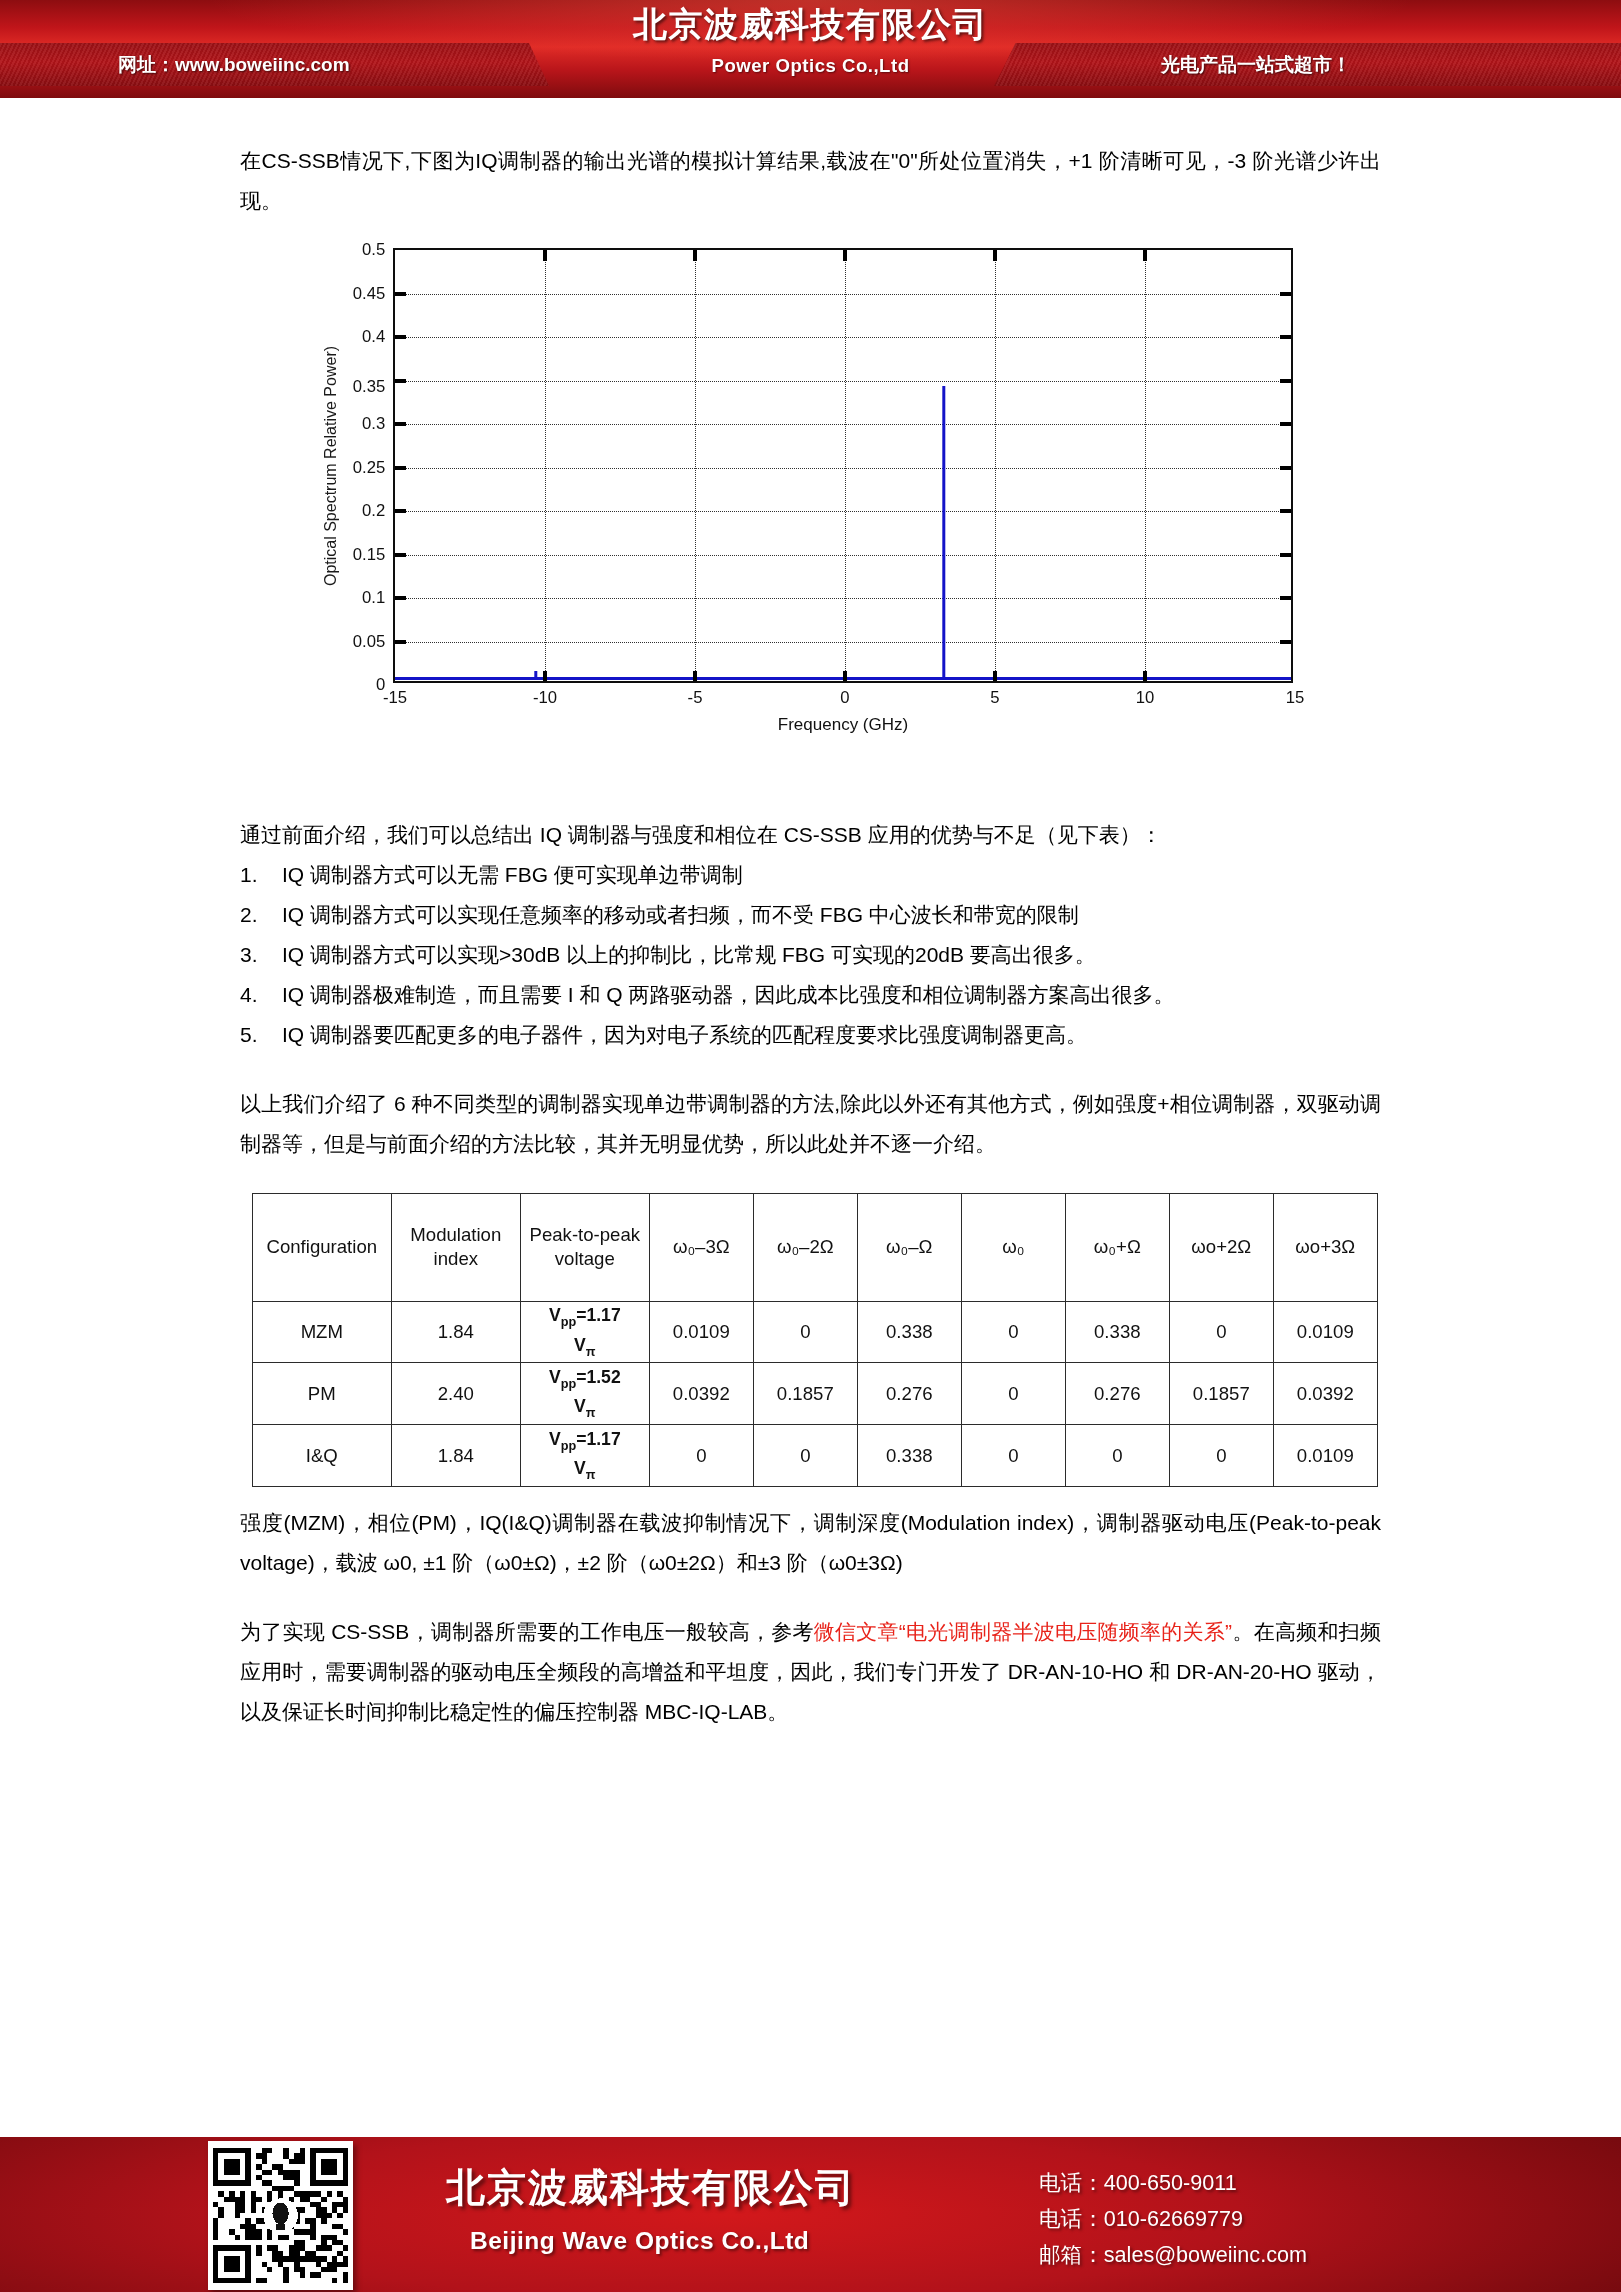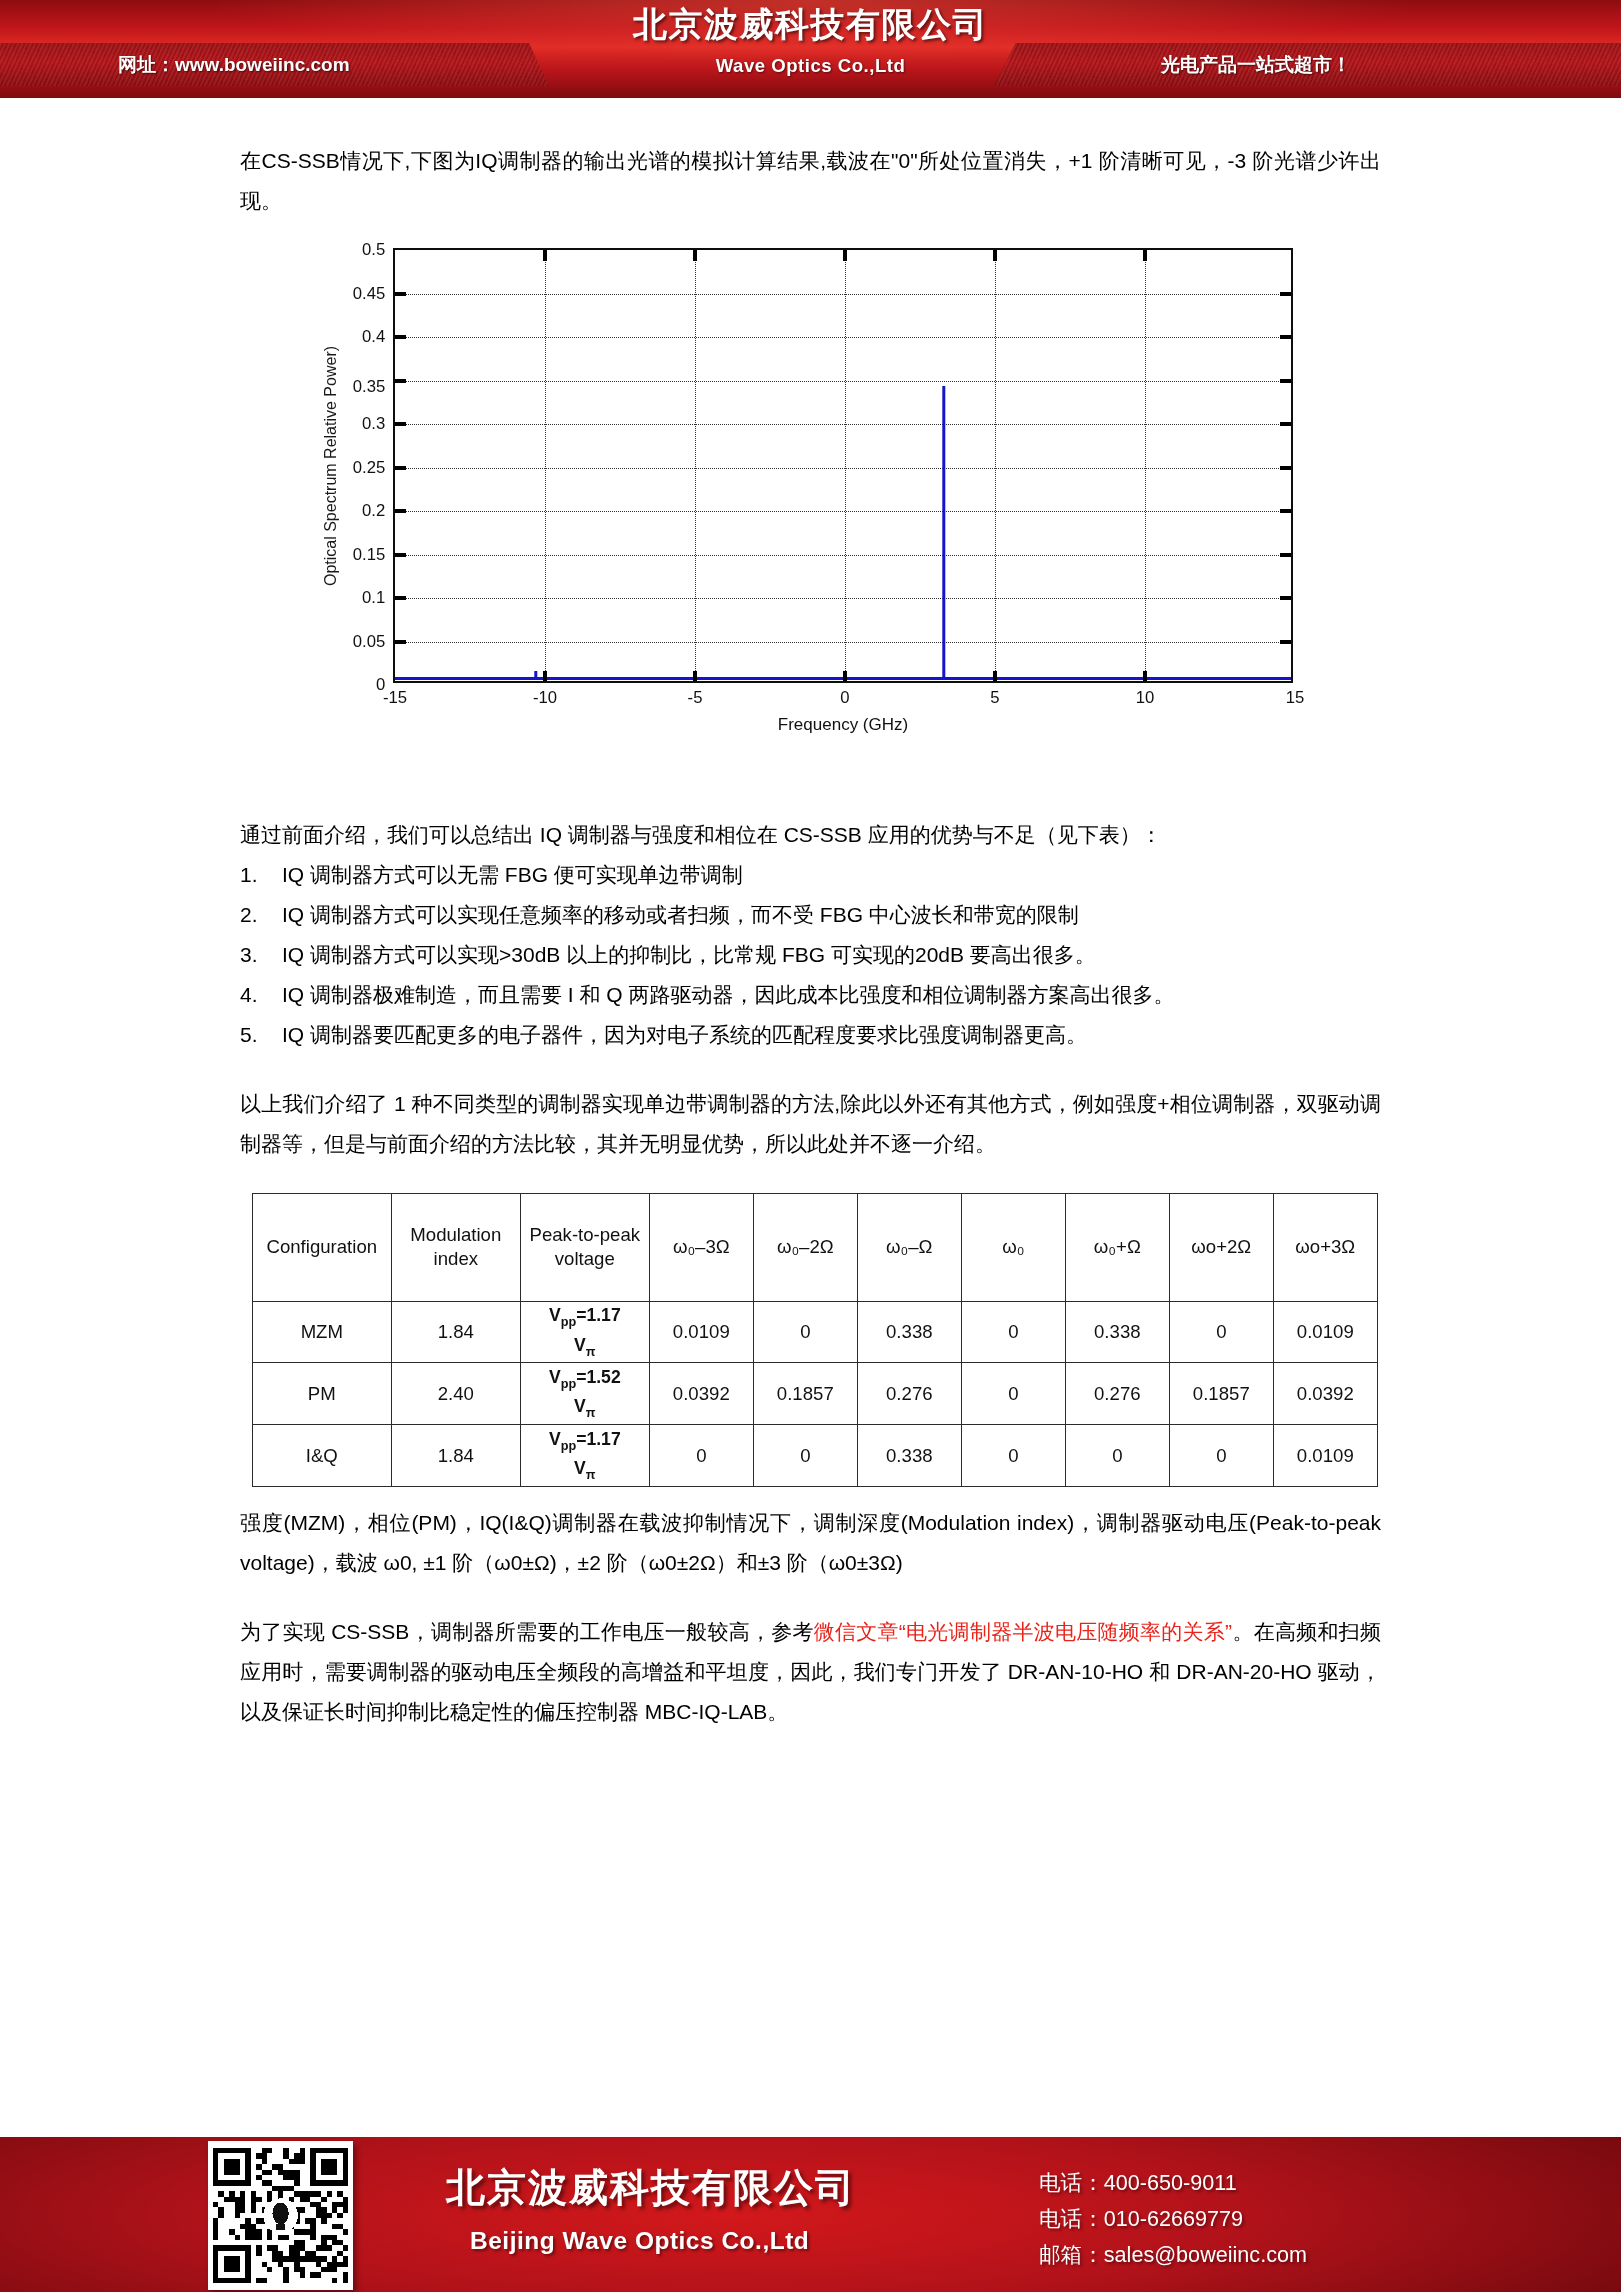--- a/index.html
+++ b/index.html
@@ -314,21 +314,21 @@
     text-shadow: 2px 2px 2.9px rgba(0,0,0,0.45);
   }
 </style>
 </head>
 <body>
 
 <div class="page">
 
   <div class="header">
     <div class="hdr-company">北京波威科技有限公司</div>
-    <div class="hdr-en">Wave Optics Co.,Ltd</div>
+    <div class="hdr-en">Power Optics Co.,Ltd</div>
     <div class="hdr-ribbon left">
       <span>网址：www.boweiinc.com</span>
     </div>
     <div class="hdr-ribbon right">
       <span>光电产品一站式超市！</span>
     </div>
   </div>
 
   <div class="content">
 
@@ -415,21 +415,21 @@
     <ol class="nlist" id="adv-list">
         <li><span class="num">1.</span><span>IQ 调制器方式可以无需 FBG 便可实现单边带调制</span></li>
         <li><span class="num">2.</span><span>IQ 调制器方式可以实现任意频率的移动或者扫频，而不受 FBG 中心波长和带宽的限制</span></li>
         <li><span class="num">3.</span><span>IQ 调制器方式可以实现&gt;30dB 以上的抑制比，比常规 FBG 可实现的20dB 要高出很多。</span></li>
         <li><span class="num">4.</span><span>IQ 调制器极难制造，而且需要 I 和 Q 两路驱动器，因此成本比强度和相位调制器方案高出很多。</span></li>
         <li><span class="num">5.</span><span>IQ 调制器要匹配更多的电子器件，因为对电子系统的匹配程度要求比强度调制器更高。</span></li>
       </ol>
 
     <div class="gap-md"></div>
 
-    <p class="body">以上我们介绍了 1 种不同类型的调制器实现单边带调制器的方法,除此以外还有其他方式，例如强度+相位调制器，双驱动调制器等，但是与前面介绍的方法比较，其并无明显优势，所以此处并不逐一介绍。</p>
+    <p class="body">以上我们介绍了 6 种不同类型的调制器实现单边带调制器的方法,除此以外还有其他方式，例如强度+相位调制器，双驱动调制器等，但是与前面介绍的方法比较，其并无明显优势，所以此处并不逐一介绍。</p>
 
     <div class="gap-md"></div>
 
     <table class="spec">
       <thead>
         <tr id="thead-row">
             <th class="col-cfg">Configuration</th>
             <th class="col-mod">Modulation index</th>
             <th class="col-vpp">Peak-to-peak voltage</th>
             <th class="col-ord">ω₀–3Ω</th>

